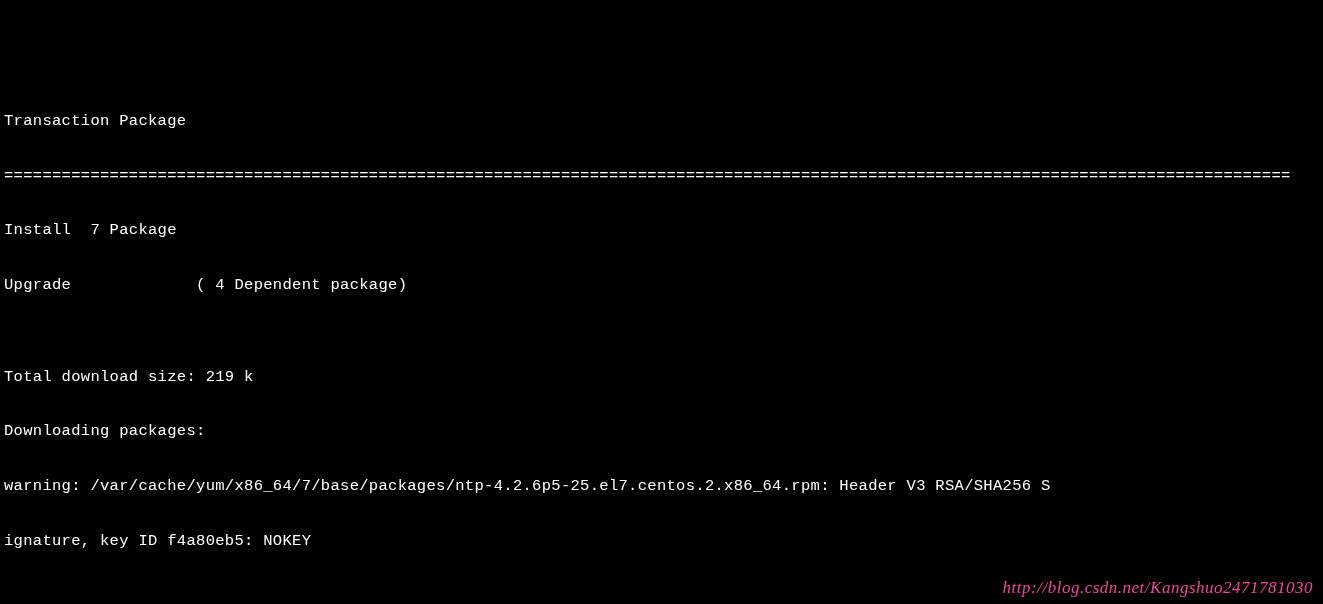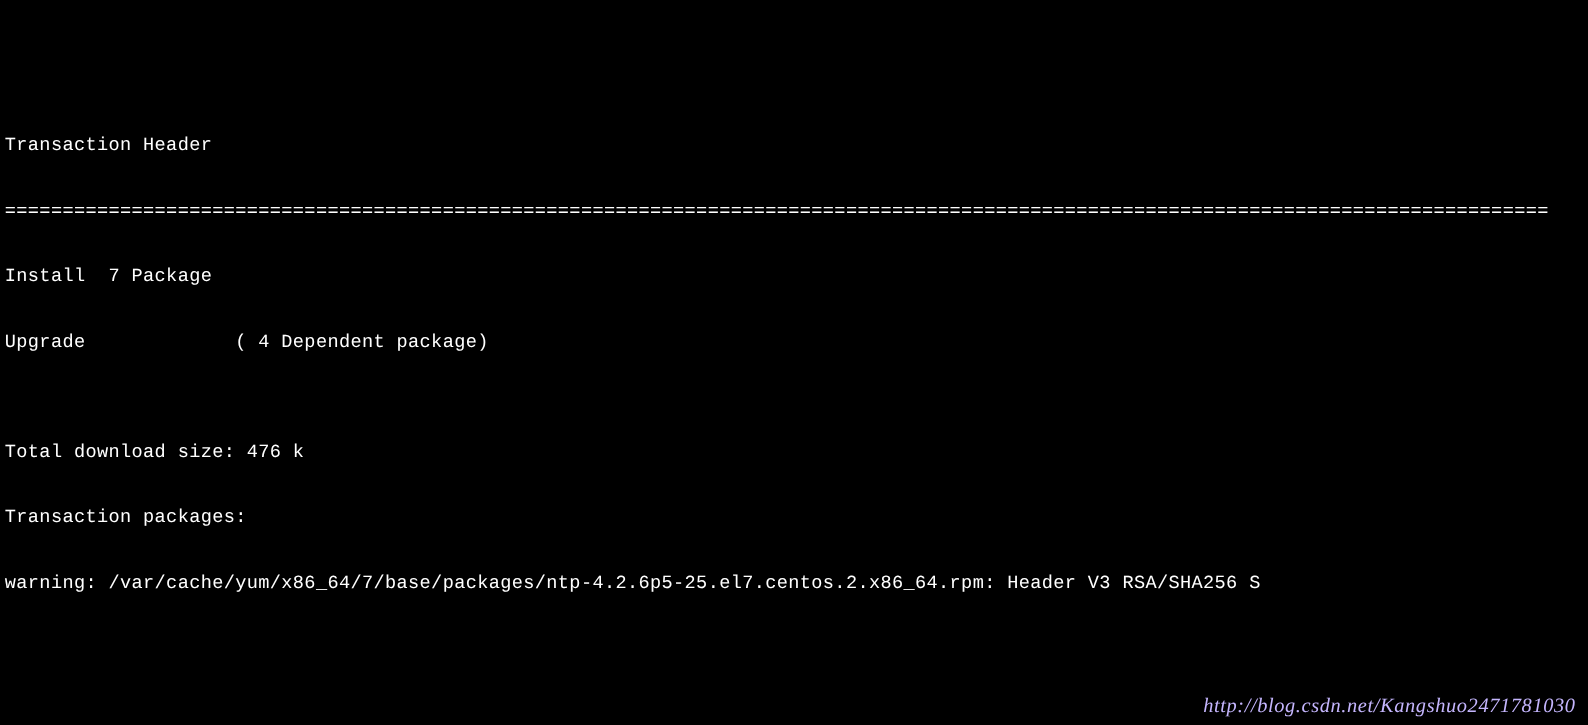--- a/index.html
+++ b/index.html
@@ -17,42 +17,43 @@
       letter-spacing: 0.3px;
     }
     .terminal {
       padding: 2px 0 0 4px;
     }
     .line { display: block; }
     .watermark {
       position: absolute;
       right: 10px;
       bottom: 6px;
-      color: #c4b5fd;
+      color: #ec4899;
       font-family: Georgia, "Times New Roman", serif;
       font-style: italic;
       font-size: 17px;
       letter-spacing: 0.5px;
       white-space: nowrap;
     }
   </style>
 </head>
 <body>
 
 
 
 <div class="terminal">
-  <span class="line">Transaction Header</span>
+  <span class="line">Transaction Package</span>
   <span class="line">======================================================================================================================================</span>
   <span class="line">Install  7 Package</span>
   <span class="line">Upgrade             ( 4 Dependent package)</span>
   <span class="line"></span>
-  <span class="line">Total download size: 476 k</span>
-  <span class="line">Transaction packages:</span>
+  <span class="line">Total download size: 219 k</span>
+  <span class="line">Downloading packages:</span>
   <span class="line">warning: /var/cache/yum/x86_64/7/base/packages/ntp-4.2.6p5-25.el7.centos.2.x86_64.rpm: Header V3 RSA/SHA256 S</span>
+  <span class="line">ignature, key ID f4a80eb5: NOKEY</span>
   
   
   
   
   
   
   
   
   
   

